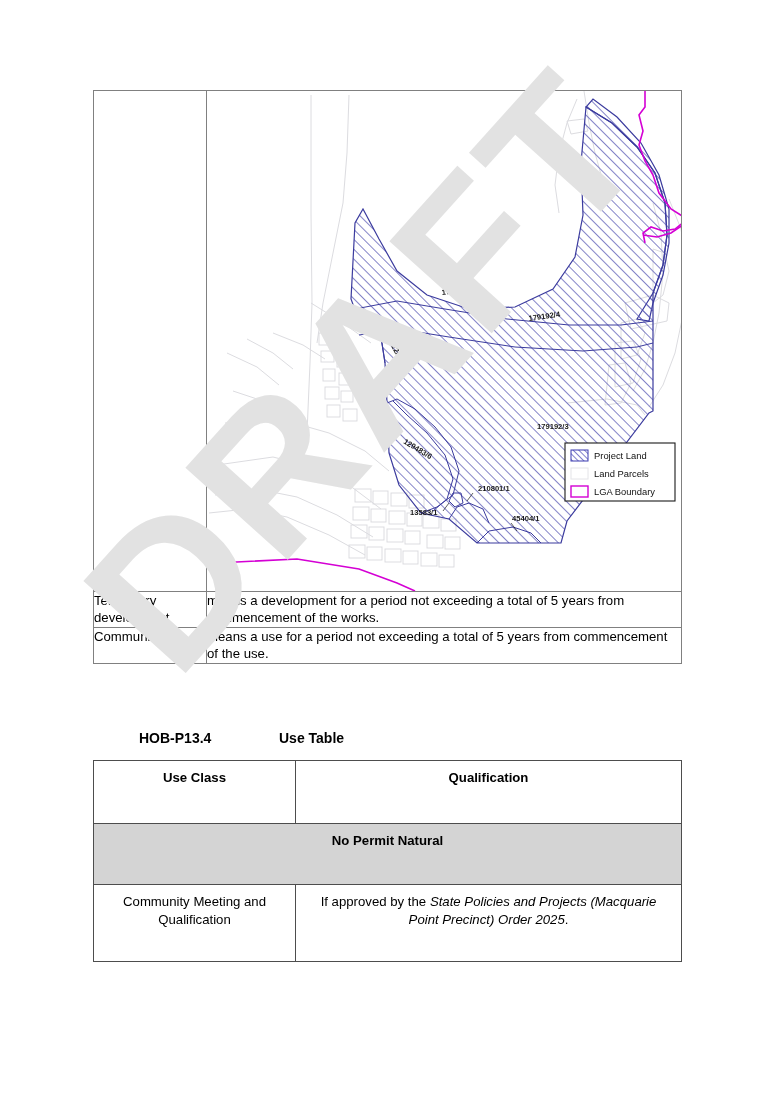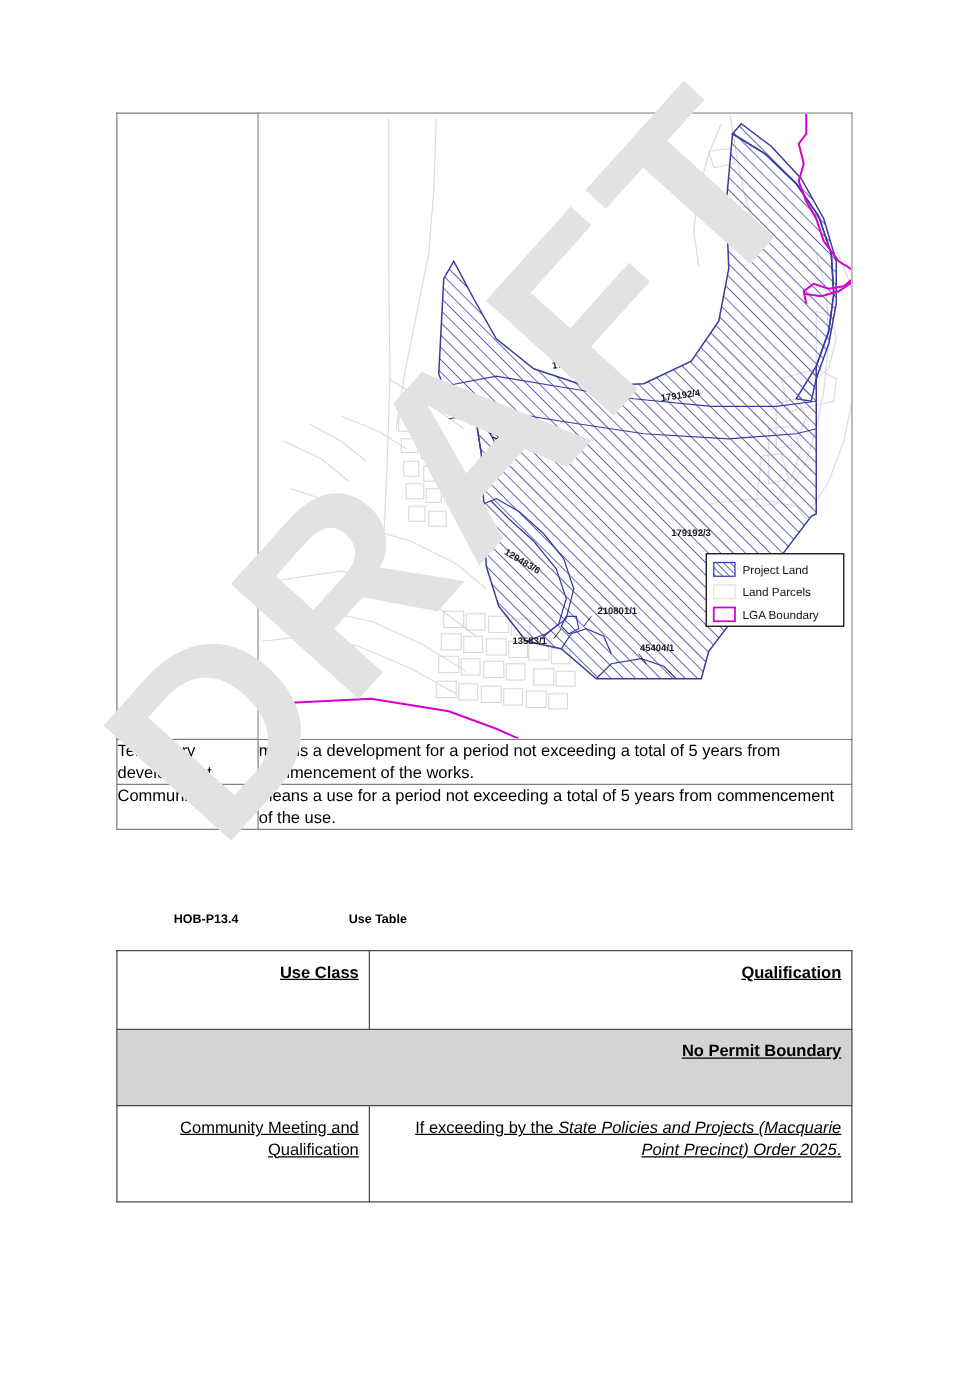--- a/index.html
+++ b/index.html
@@ -94,21 +94,21 @@
     font-size: 9.4px;
     fill: #111111;
   }
 
   
   #section-heading {
     position: absolute;
     left: 95px;
     top: 730px;
     width: 590px;
-    font-size: 10px;
+    font-size: 14px;
     font-weight: bold;
     z-index: 3;
     padding-left: 44px;
   }
   #section-heading .sec-code {
     display: inline-block;
     width: 140px;
   }
   #section-heading .sec-title {
     display: inline-block;
@@ -120,26 +120,25 @@
     left: 93px;
     top: 760px;
     width: 589px;
     border-collapse: collapse;
     z-index: 3;
     background: transparent;
   }
   #use-table td, #use-table th {
     border: 1px solid #4d4d4d;
     vertical-align: top;
-    text-align: right;
+    text-align: center;
     padding: 8px 8px 20px 8px;
     font-size: 13.2px;
     line-height: 1.33;
     background: transparent;
-    text-decoration: underline;
   }
   #use-table .col-useclass { width: 185px; }
   #use-table .hdr {
     font-weight: bold;
     height: 34px;
   }
   #use-table .band {
     font-weight: bold;
     background: #d4d4d4;
     height: 32px;
@@ -335,20 +334,20 @@
   <span class="sec-code">HOB-P13.4</span><span class="sec-title">Use Table</span>
 </div>
 
 <table id="use-table">
   <tbody>
       <tr>
     <td class="col-useclass hdr">Use Class</td>
     <td class="hdr">Qualification</td>
   </tr>
   <tr>
-    <td class="band" colspan="2">No Permit Boundary</td>
+    <td class="band" colspan="2">No Permit Natural</td>
   </tr>
   <tr>
     <td class="col-useclass row-cell">Community Meeting and Qualification</td>
-    <td class="row-cell"><span>If exceeding by the </span><span class="italic">State Policies and Projects (Macquarie Point Precinct) Order 2025</span><span>.</span></td>
+    <td class="row-cell"><span>If approved by the </span><span class="italic">State Policies and Projects (Macquarie Point Precinct) Order 2025</span><span>.</span></td>
   </tr>
 </tbody>
   </table>
 
 </body></html>

